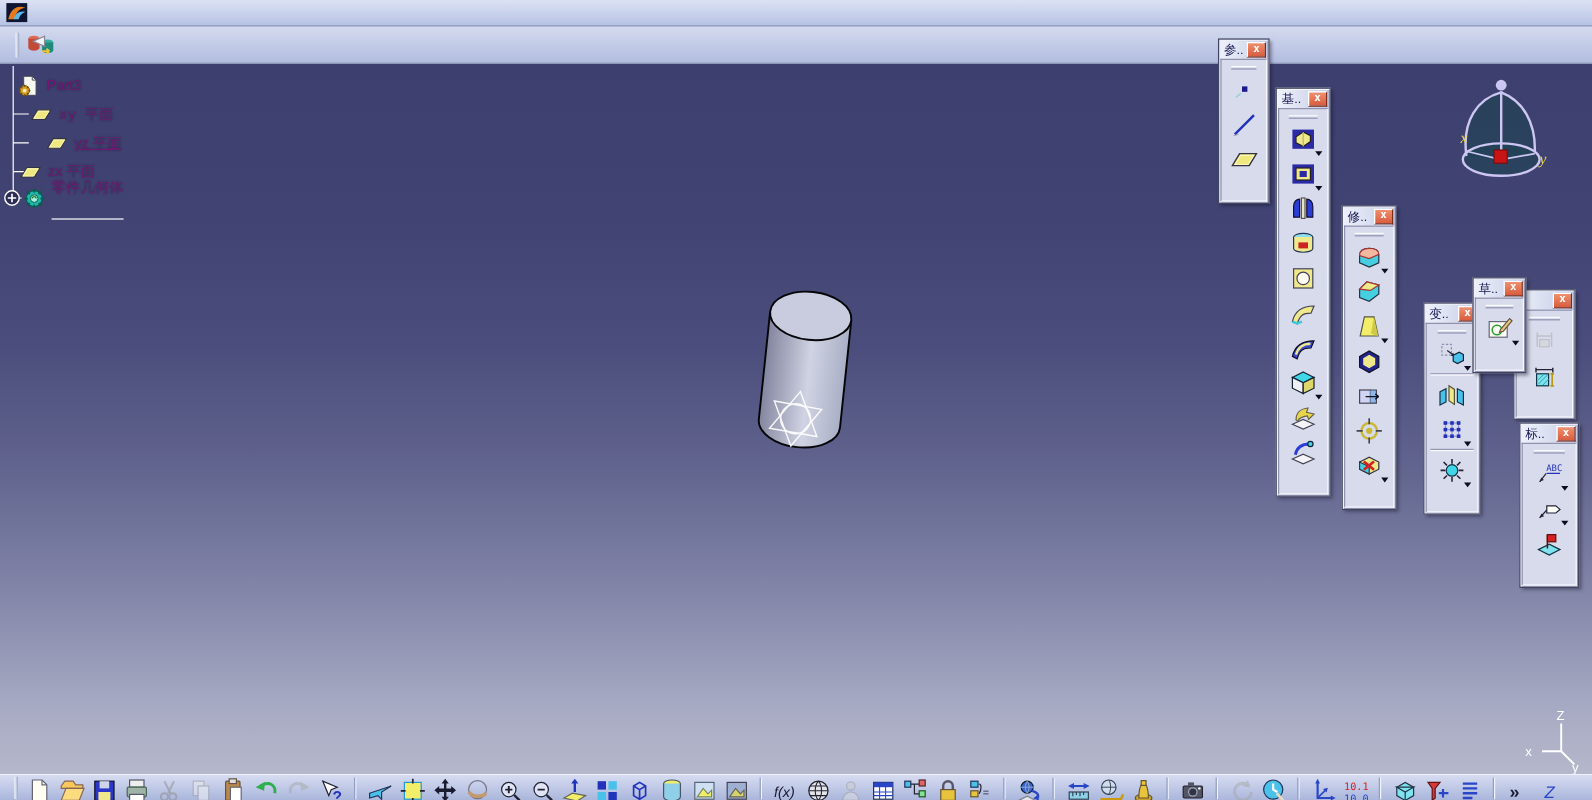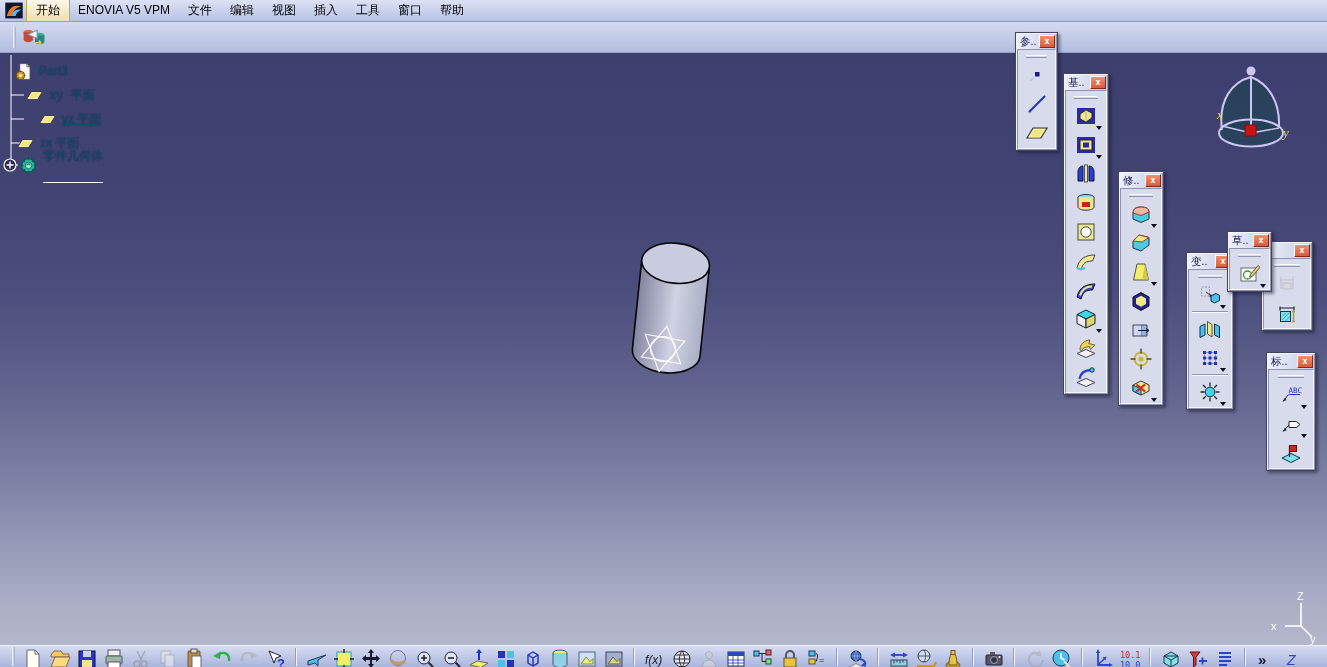--- a/index.html
+++ b/index.html
@@ -21,37 +21,37 @@
     background:linear-gradient(#d4daee,#b2bde0);border-bottom:1px solid #96a2c6;z-index:4;}
   .grip{position:absolute;width:3px;background:linear-gradient(90deg,#f8faff,#9aa6c8);border-radius:1px;}
   .row2 .grip{left:13px;top:5px;height:21px;}
   .row2-icon{position:absolute;left:21px;top:3px;width:26px;height:25px;}
 
   
   .viewport{position:absolute;top:53px;left:0;right:0;bottom:22px;z-index:1;
     background:linear-gradient(180deg,#3d3f6e 0%,#414373 22%,#4b4d7c 40%,#63668f 58%,#8689ab 76%,#a6a9c2 90%,#b5b8cb 100%);}
 
   
-  .tree{position:absolute;left:2px;top:53px;width:210px;height:130px;z-index:6;color:#0c4a6e;font-size:12px;}
+  .tree{position:absolute;left:2px;top:53px;width:210px;height:130px;z-index:6;color:#701a75;font-size:12px;}
   .tree-row{position:absolute;display:flex;align-items:center;gap:5px;white-space:nowrap;height:20px;}
   .tree-ic{width:19px;height:19px;flex:0 0 auto;}
   .tree-ic svg{width:100%;height:100%;}
   .tree-label{text-shadow:0 0 2px rgba(0,0,0,.4);}
   .tree-label.underlined{border-bottom:1px solid #fff;padding-bottom:17px;}
 
   
   .ftb{position:absolute;background:#d4d7e9;border:1px solid #41455f;z-index:20;padding:1px;
     box-shadow:inset 1px 1px 0 #f5f7fd,inset -1px -1px 0 #8f93b0,2px 2px 3px rgba(10,10,30,.45);}
   .ftb-title{height:15px;display:flex;align-items:center;justify-content:space-between;padding:0 1px 0 3px;
     background:linear-gradient(90deg,#eef1fb,#c4cbe6);}
   .ftb-title-text{font-size:10.5px;color:#13134f;overflow:hidden;white-space:nowrap;}
   .ftb-close{width:16px;height:13px;flex:0 0 auto;cursor:default;text-align:center;
     background:linear-gradient(#f0906e,#d85c3e);border:1px solid #fff;border-right-color:#7c2d1a;border-bottom-color:#7c2d1a;
     color:#fff;font-size:9px;font-weight:bold;line-height:10px;font-family:"DejaVu Sans Mono",monospace;}
-  .ftb-body{background:#d8dbec;border:1px solid;border-color:#8f93b0 #f5f7fd #f5f7fd #8f93b0;padding:1px 0 0;}
+  .ftb-body{background:#d8dbec;border:1px solid;border-color:#8f93b0 #f5f7fd #f5f7fd #8f93b0;padding:1px 0 19px;}
   .ftb-handle{height:3px;width:58%;margin:4px auto 3px;border-top:1px solid #fafbff;border-bottom:1px solid #8f95b2;}
   .ftb-btn{position:relative;width:28px;height:28px;margin:1px auto;}
   .ftb-btn .ic{position:absolute;inset:2px;}
   .ftb-btn .ic svg{width:100%;height:100%;}
   .dd{position:absolute;right:-2px;bottom:0;width:0;height:0;
     border-left:3px solid transparent;border-right:3px solid transparent;border-top:4px solid #0c0c20;}
   .ftb-sep{height:2px;margin:2px 3px;border-top:1px solid #8f95b2;border-bottom:1px solid #fafbff;}
   .disabled{filter:grayscale(1) opacity(.5);}
 
   
@@ -71,31 +71,20 @@
 <body>
 
 <div class="screen">
 
   <div class="menubar">
     <span class="logo"><svg viewBox="0 0 24 24" width="100%" height="100%" xmlns="http://www.w3.org/2000/svg">
           <rect x="1" y="2" width="22" height="20" fill="#0d1530"></rect>
           <path d="M3 19C6 7 13 4 21 7c-6 1-10 4-11 12Z" fill="#e87a1e"></path>
           <path d="M9 19c1-6 5-9 12-8-4 2-6 4-7 8Z" fill="#58b8e8"></path>
         </svg></span>
-    <span style="display:flex;align-items:stretch;">
-        <span class="menu-item menu-item-active">开始</span>
-        <span class="menu-item">ENOVIA V5 VPM</span>
-        <span class="menu-item">文件</span>
-        <span class="menu-item">编辑</span>
-        <span class="menu-item">视图</span>
-        <span class="menu-item">插入</span>
-        <span class="menu-item">工具</span>
-        <span class="menu-item">窗口</span>
-        <span class="menu-item">帮助</span>
-      </span>
   </div>
 
   <div class="row2">
     <span class="grip"></span>
     <span class="row2-icon"><svg viewBox="0 0 24 24" width="100%" height="100%" xmlns="http://www.w3.org/2000/svg">
           <ellipse cx="6.5" cy="7" rx="4.5" ry="2.5" fill="#e06a50"></ellipse>
           <path d="M2 7v7c0 1.4 2 2.5 4.5 2.5S11 15.4 11 14V7Z" fill="#c14b38"></path>
           <ellipse cx="17.5" cy="10" rx="4.5" ry="2.5" fill="#35b0a0"></ellipse>
           <path d="M13 10v6c0 1.4 2 2.5 4.5 2.5S22 17.4 22 16v-6Z" fill="#1f8a7c"></path>
           <polygon points="6,9 15,5 15,13" fill="#f4f4f8" stroke="#889"></polygon>

